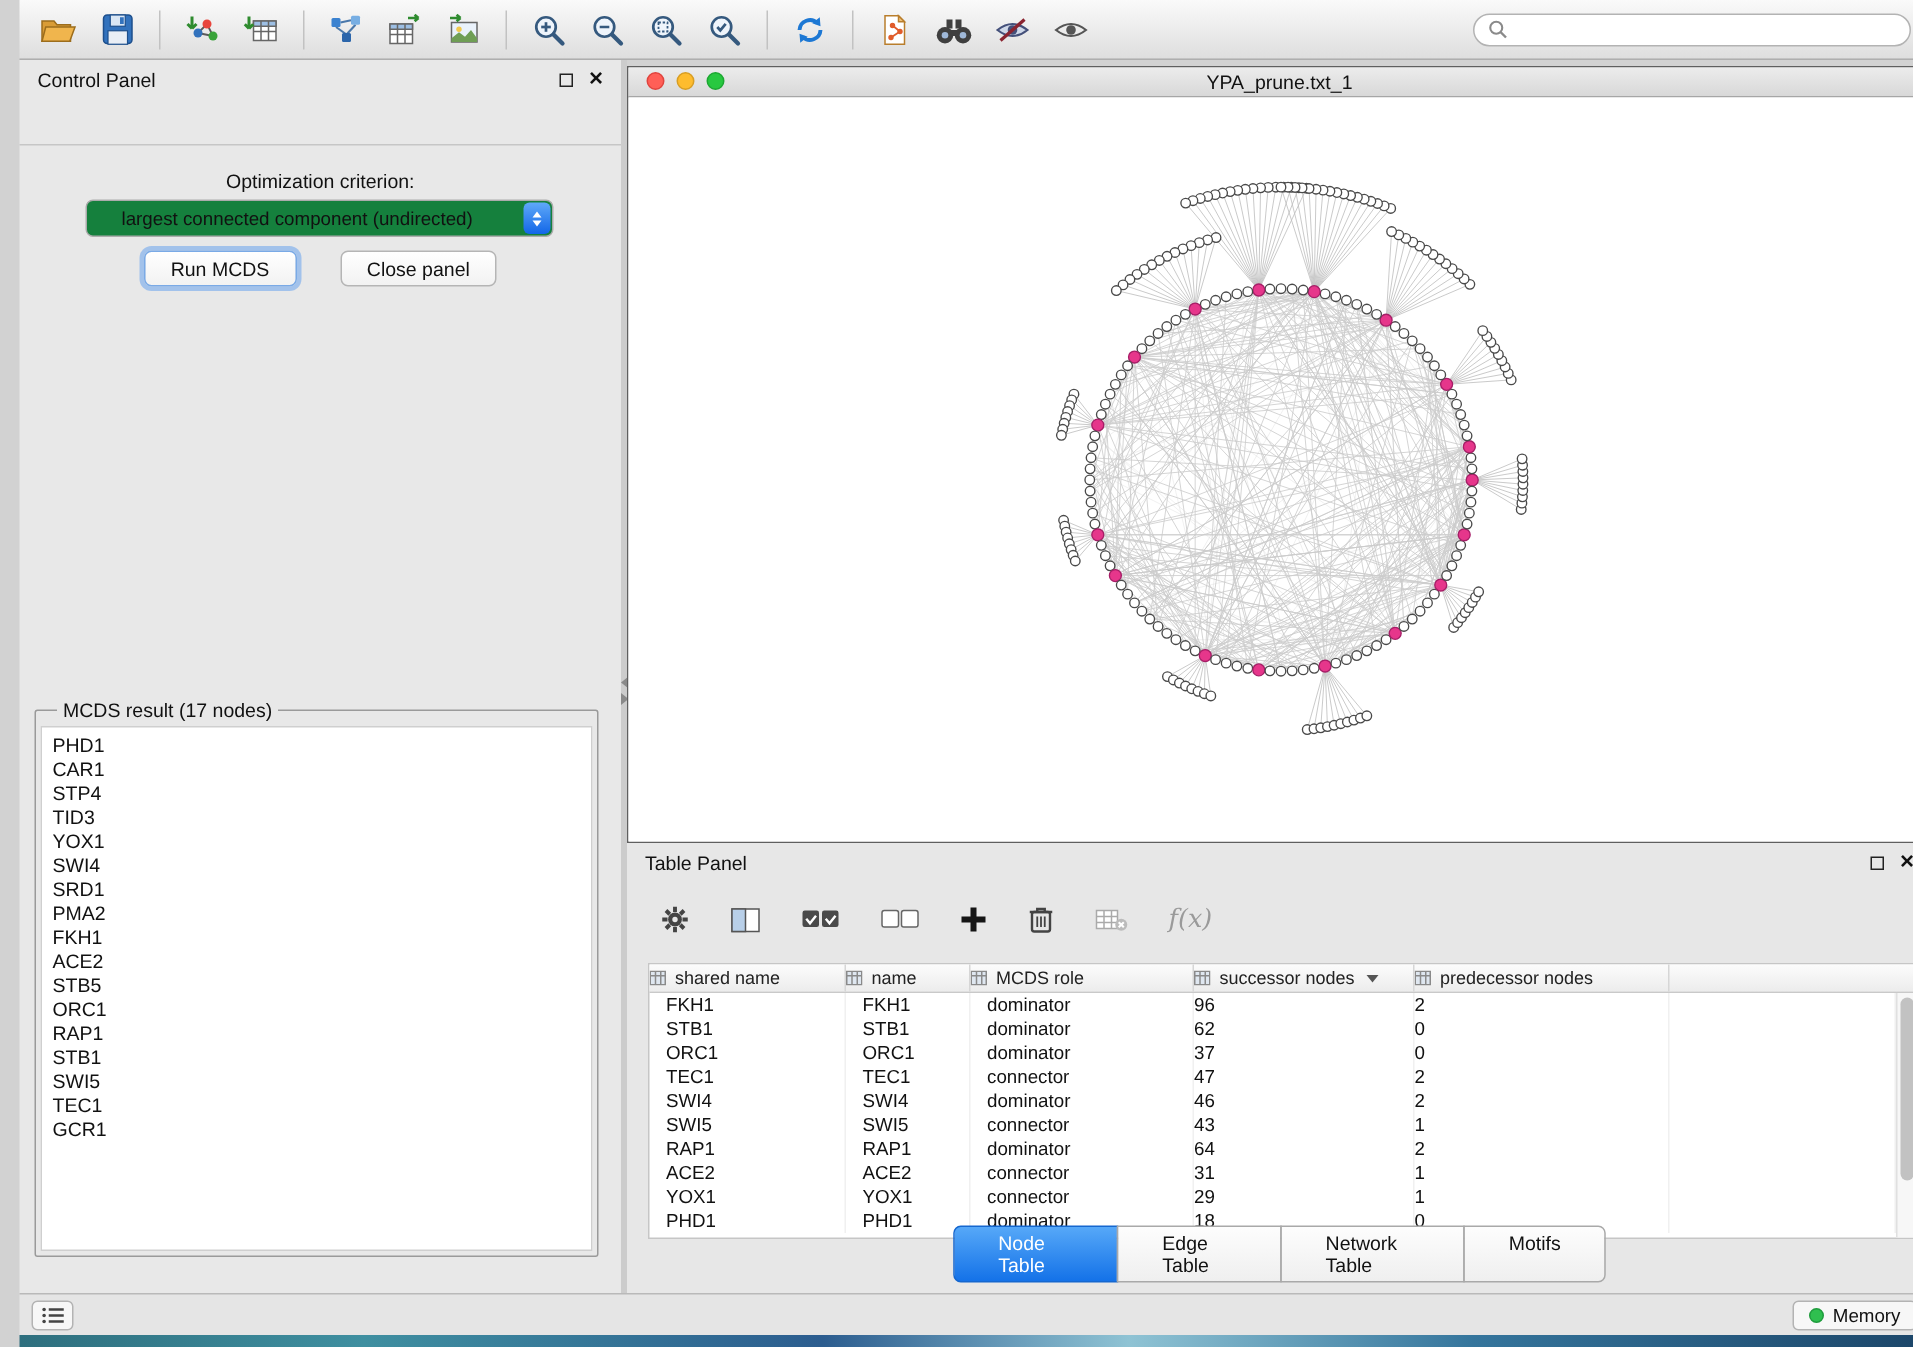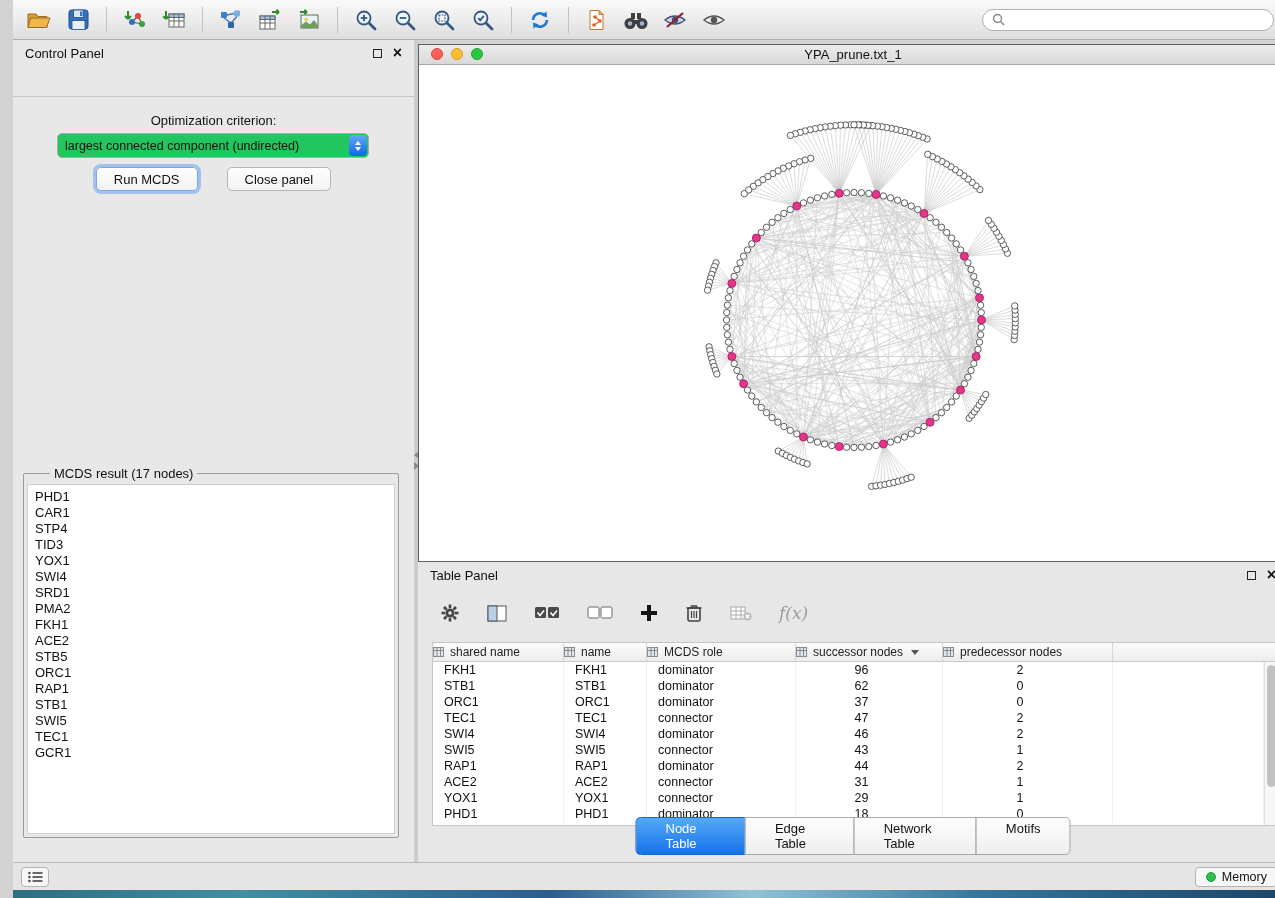--- a/index.html
+++ b/index.html
@@ -20,30 +20,30 @@
   .win-btns{margin-left:auto;display:flex;gap:11px;align-items:center}
   .float-btn{width:9px;height:9px;border:1.5px solid #222;display:inline-block;cursor:pointer}
   .close-btn{font-size:16px;font-weight:bold;line-height:12px;color:#111;cursor:pointer}
   .tabs{position:absolute;left:0;top:34px;width:100%;display:flex;justify-content:center}
   .tab{padding:4px 13px;font-size:13px;background:linear-gradient(#fdfdfd,#f0f0f0);border:1px solid #a8a8a8;margin-left:-1px;color:#222;cursor:pointer}
   .tab:first-child{border-radius:5px 0 0 5px;margin-left:0}
   .tab:last-child{border-radius:0 5px 5px 0}
   .tab.active{background:linear-gradient(#56a8f8,#1b76e6);border-color:#1665cc;color:#fff}
   .tabline{position:absolute;left:0;top:56px;width:100%;height:1px;background:#c6c6c6}
   .opt-label{position:absolute;top:73px;width:100%;text-align:center;font-size:13px}
-  .dropdown{position:absolute;top:93px;left:44px;right:45px;height:25px;background:#22c55e;border:1px solid #ababab;border-radius:5px;display:flex;align-items:center;padding-left:7px;cursor:pointer}
+  .dropdown{position:absolute;top:93px;left:44px;right:45px;height:25px;background:#15803d;border:1px solid #ababab;border-radius:5px;display:flex;align-items:center;padding-left:23px;cursor:pointer}
   .dd-text{font-size:12.5px;color:#111;flex:1;white-space:nowrap;overflow:hidden}
   .dd-stepper{width:18px;height:21px;margin:1px;border-radius:4px;background:linear-gradient(#5fa9f8,#1266e8);display:flex;flex-direction:column;align-items:center;justify-content:center;gap:2px}
   .tri-up{width:0;height:0;border-left:3.5px solid transparent;border-right:3.5px solid transparent;border-bottom:4px solid #fff}
   .tri-dn{width:0;height:0;border-left:3.5px solid transparent;border-right:3.5px solid transparent;border-top:4px solid #fff}
   .btn-row{position:absolute;top:127px;width:100%;display:flex;justify-content:center;gap:29px}
   .btn{height:24px;padding:0 17px;font-size:13px;font-family:"Liberation Sans",sans-serif;background:linear-gradient(#fff,#f2f2f2);border:1px solid #b5b5b5;border-radius:5px;cursor:pointer;color:#111}
   .btn.focused{border-color:#7aaae6;box-shadow:0 0 0 3px rgba(77,148,240,.45)}
   fieldset.mcds{position:absolute;left:10px;right:15px;top:426px;height:372px;border:1px solid #9a9a9a;border-radius:2px;background:#e8e8e8;padding:3px}
-  fieldset.mcds legend{font-size:13px;padding:0 4px;margin-left:23px}
+  fieldset.mcds legend{font-size:13px;padding:0 4px;margin-left:11px}
   .mcds-list{width:100%;height:100%;background:#fff;border:1px solid #cfcfcf;overflow:auto;padding:4px 0 0 7px}
   .mcds-item{font-size:13px;line-height:16px;cursor:default}
 
   
   .vsplit{position:absolute;left:401px;top:40px;width:4px;height:822px;background:#cccccc;cursor:col-resize}
   .split-handle{position:absolute;left:-2px;top:408px;width:8px;height:24px;display:flex;flex-direction:column;align-items:center;justify-content:center;gap:3px}
   .h-left{width:0;height:0;border-top:4px solid transparent;border-bottom:4px solid transparent;border-right:5px solid #8a8a8a}
   .h-right{width:0;height:0;border-top:4px solid transparent;border-bottom:4px solid transparent;border-left:5px solid #8a8a8a}
 
   
@@ -63,21 +63,21 @@
   .tp-toolbar{position:absolute;left:22px;top:32px;height:38px;display:flex;align-items:center;gap:27px}
   .tp-icon{background:none;border:none;display:flex;justify-content:center;cursor:pointer}
   .fx{font-family:"DejaVu Serif",serif;font-style:italic;font-size:17px;color:#9a9a9a}
   .table-wrap{position:absolute;left:14px;right:10px;top:80px;bottom:36px;background:#fff;border:1px solid #c6c6c6}
   .thead{display:grid;grid-template-columns:131px 83px 149px 147px 170px 1fr;height:19px;background:linear-gradient(#fcfcfc,#ececec);border-bottom:1px solid #c9c9c9}
   .th{display:flex;align-items:center;justify-content:flex-start;gap:6px;font-size:12px;color:#222;border-right:1px solid #d6d6d6;cursor:pointer;overflow:hidden}
   .chev{width:0;height:0;border-left:4px solid transparent;border-right:4px solid transparent;border-top:5px solid #555;margin-left:2px}
   .tbody{position:absolute;left:0;right:13px;top:19px;bottom:0;overflow:hidden}
   .trow{display:grid;grid-template-columns:131px 83px 149px 147px 170px 1fr;height:16px;cursor:default}
   .td{font-size:12.5px;line-height:16px;padding-left:11px;color:#111;border-right:1px solid #f0f0f0;overflow:hidden;white-space:nowrap}
-  .td.num{text-align:center;padding-right:15px;padding-left:0}
+  .td.num{text-align:left;padding-right:15px;padding-left:0}
   .vscroll{position:absolute;right:0;top:19px;bottom:0;width:13px;background:#f7f7f7;border-left:1px solid #e0e0e0}
   .vthumb{position:absolute;left:1.5px;top:3px;width:9px;height:122px;background:#c2c2c2;border-radius:5px;cursor:pointer}
   .bottom-tabs{position:absolute;bottom:7px;left:50%;transform:translateX(-50%);display:flex}
   .btab{padding:3px 29px;font-size:13px;background:linear-gradient(#fdfdfd,#efefef);border:1px solid #a9a9a9;margin-left:-1px;cursor:pointer;color:#111}
   .btab:first-child{border-radius:5px 0 0 5px;margin-left:0}
   .btab:last-child{border-radius:0 5px 5px 0}
   .btab.active{background:linear-gradient(#56a8f8,#1472e8);border-color:#1567cf;color:#fff}
 
   
   .statusbar{position:absolute;left:0;top:862px;width:100%;height:28px;background:#e5e5e5;border-top:1px solid #b9b9b9}
@@ -1238,21 +1238,21 @@
             <div class="td">SWI5</div>
             <div class="td">connector</div>
             <div class="td num">43</div>
             <div class="td num">1</div>
             <div class="td"></div>
           </div>
           <div class="trow">
             <div class="td">RAP1</div>
             <div class="td">RAP1</div>
             <div class="td">dominator</div>
-            <div class="td num">44</div>
+            <div class="td num">64</div>
             <div class="td num">2</div>
             <div class="td"></div>
           </div>
           <div class="trow">
             <div class="td">ACE2</div>
             <div class="td">ACE2</div>
             <div class="td">connector</div>
             <div class="td num">31</div>
             <div class="td num">1</div>
             <div class="td"></div>

